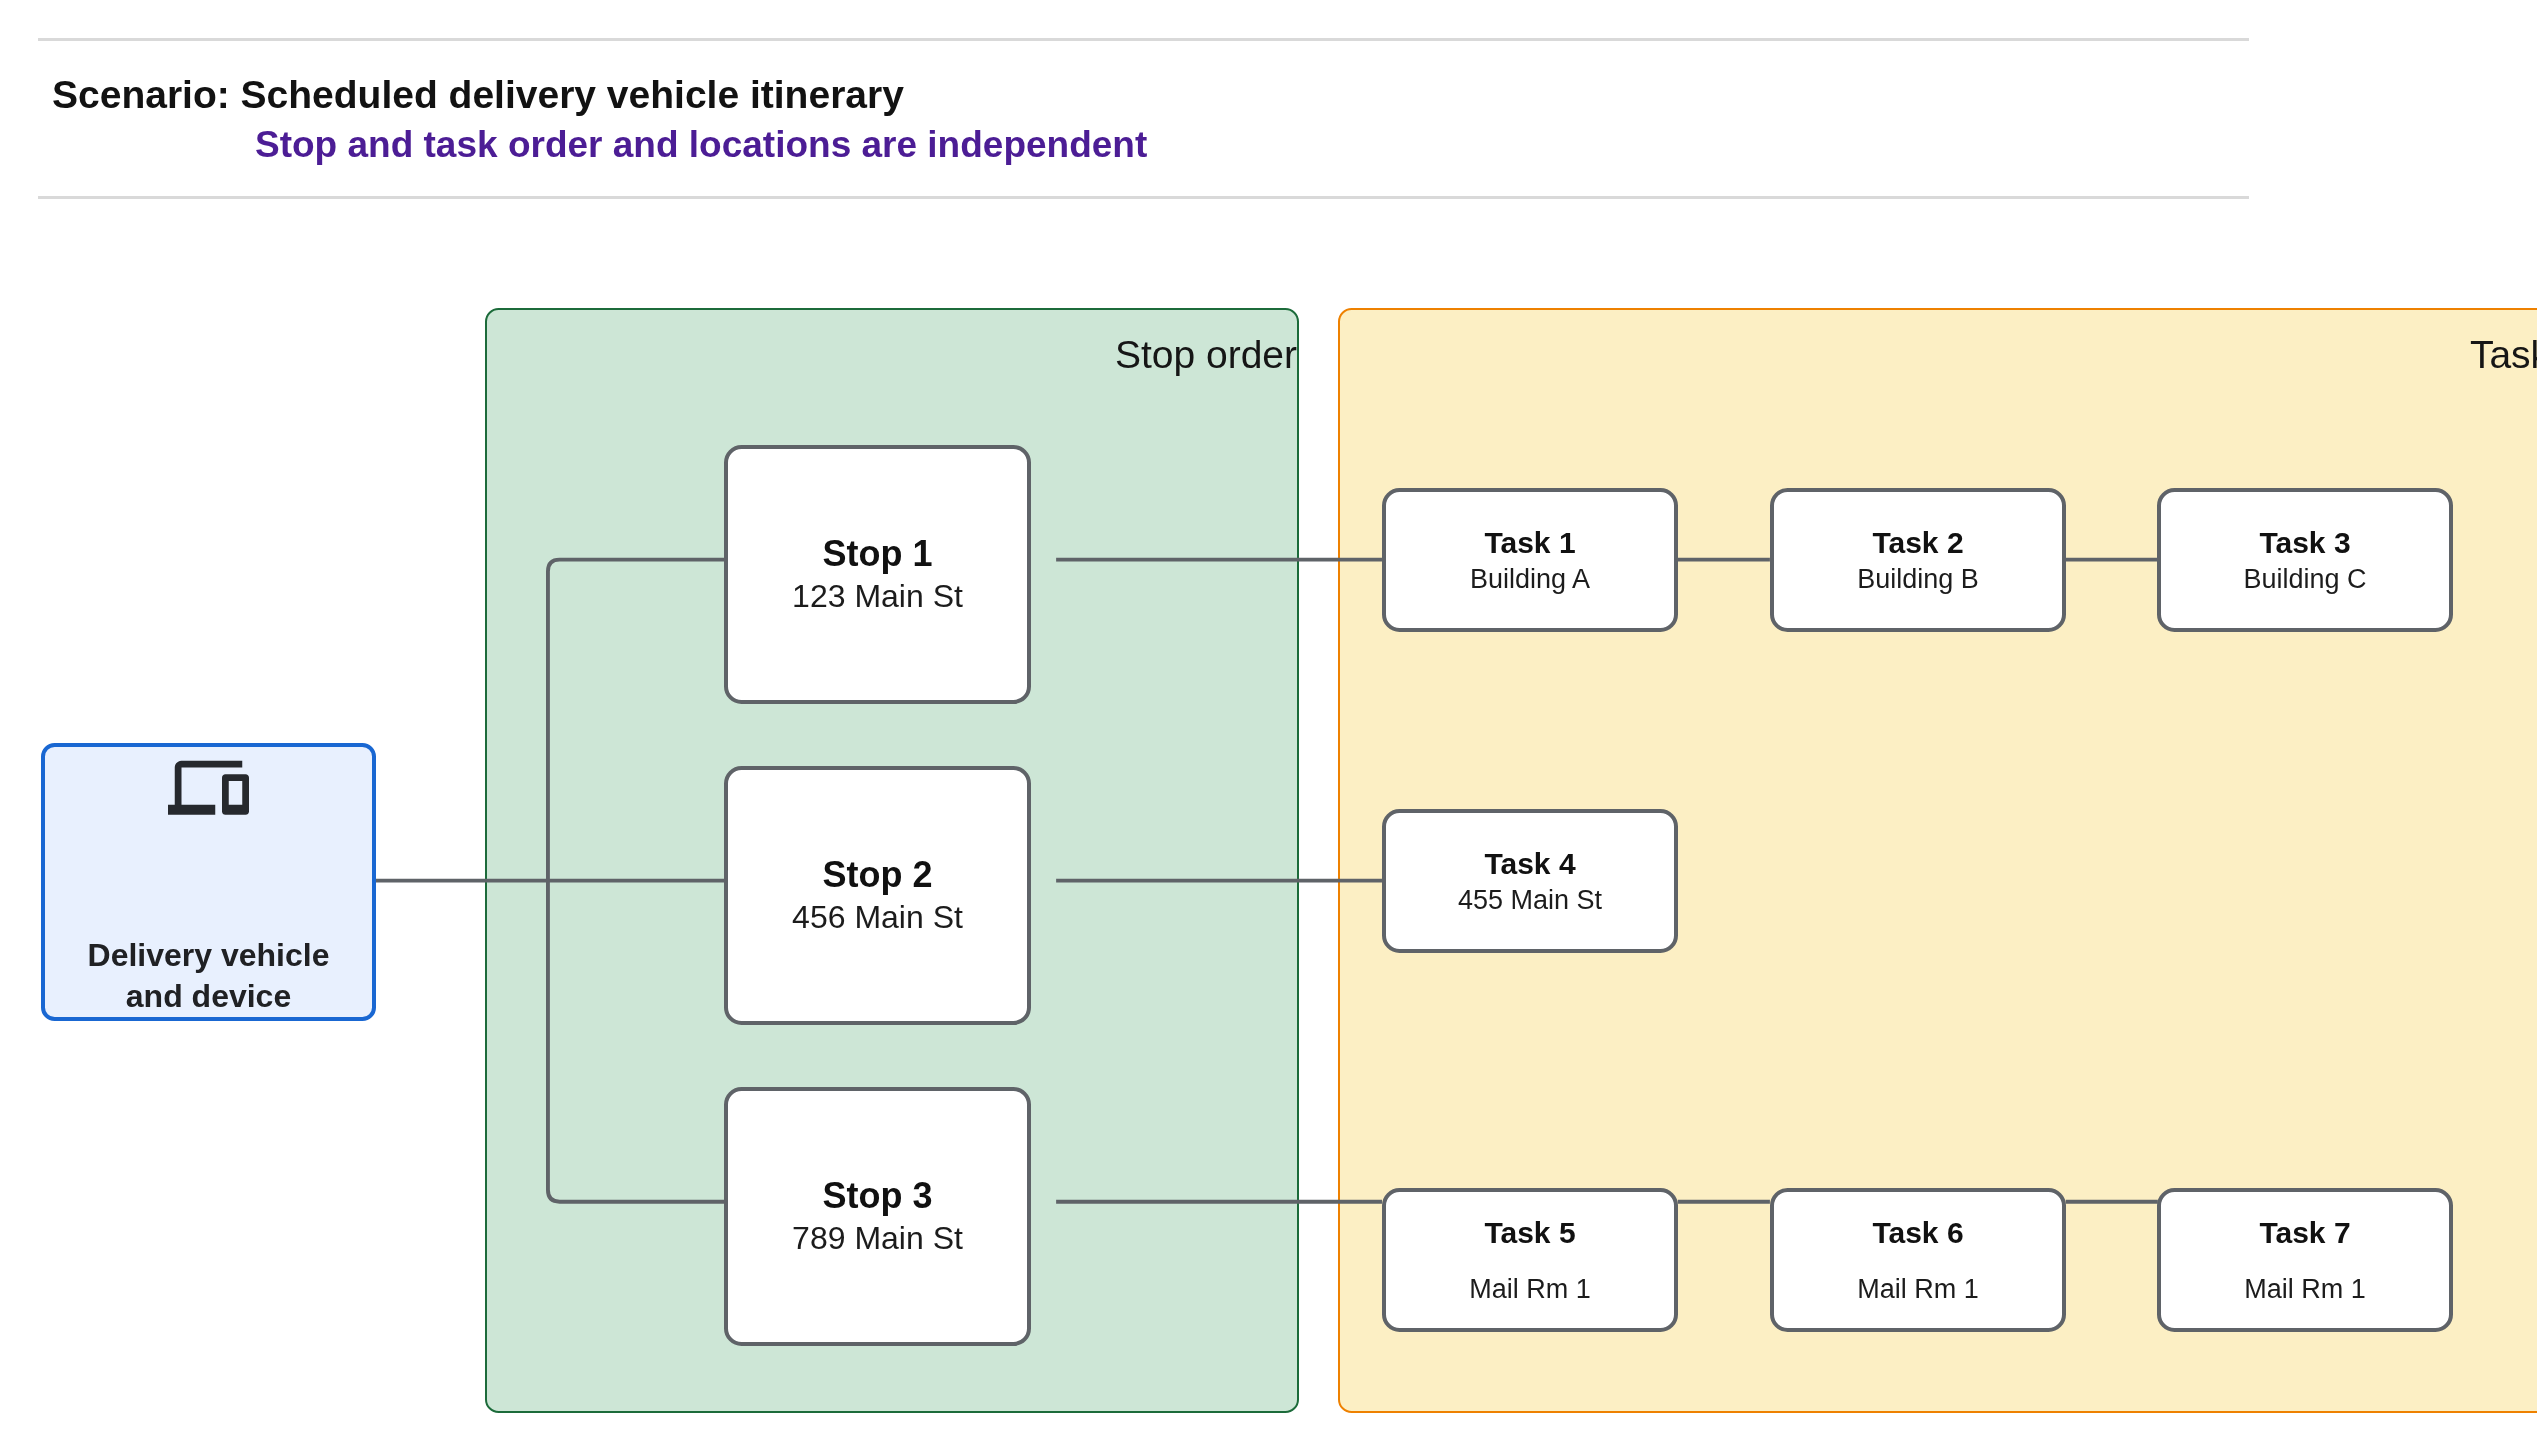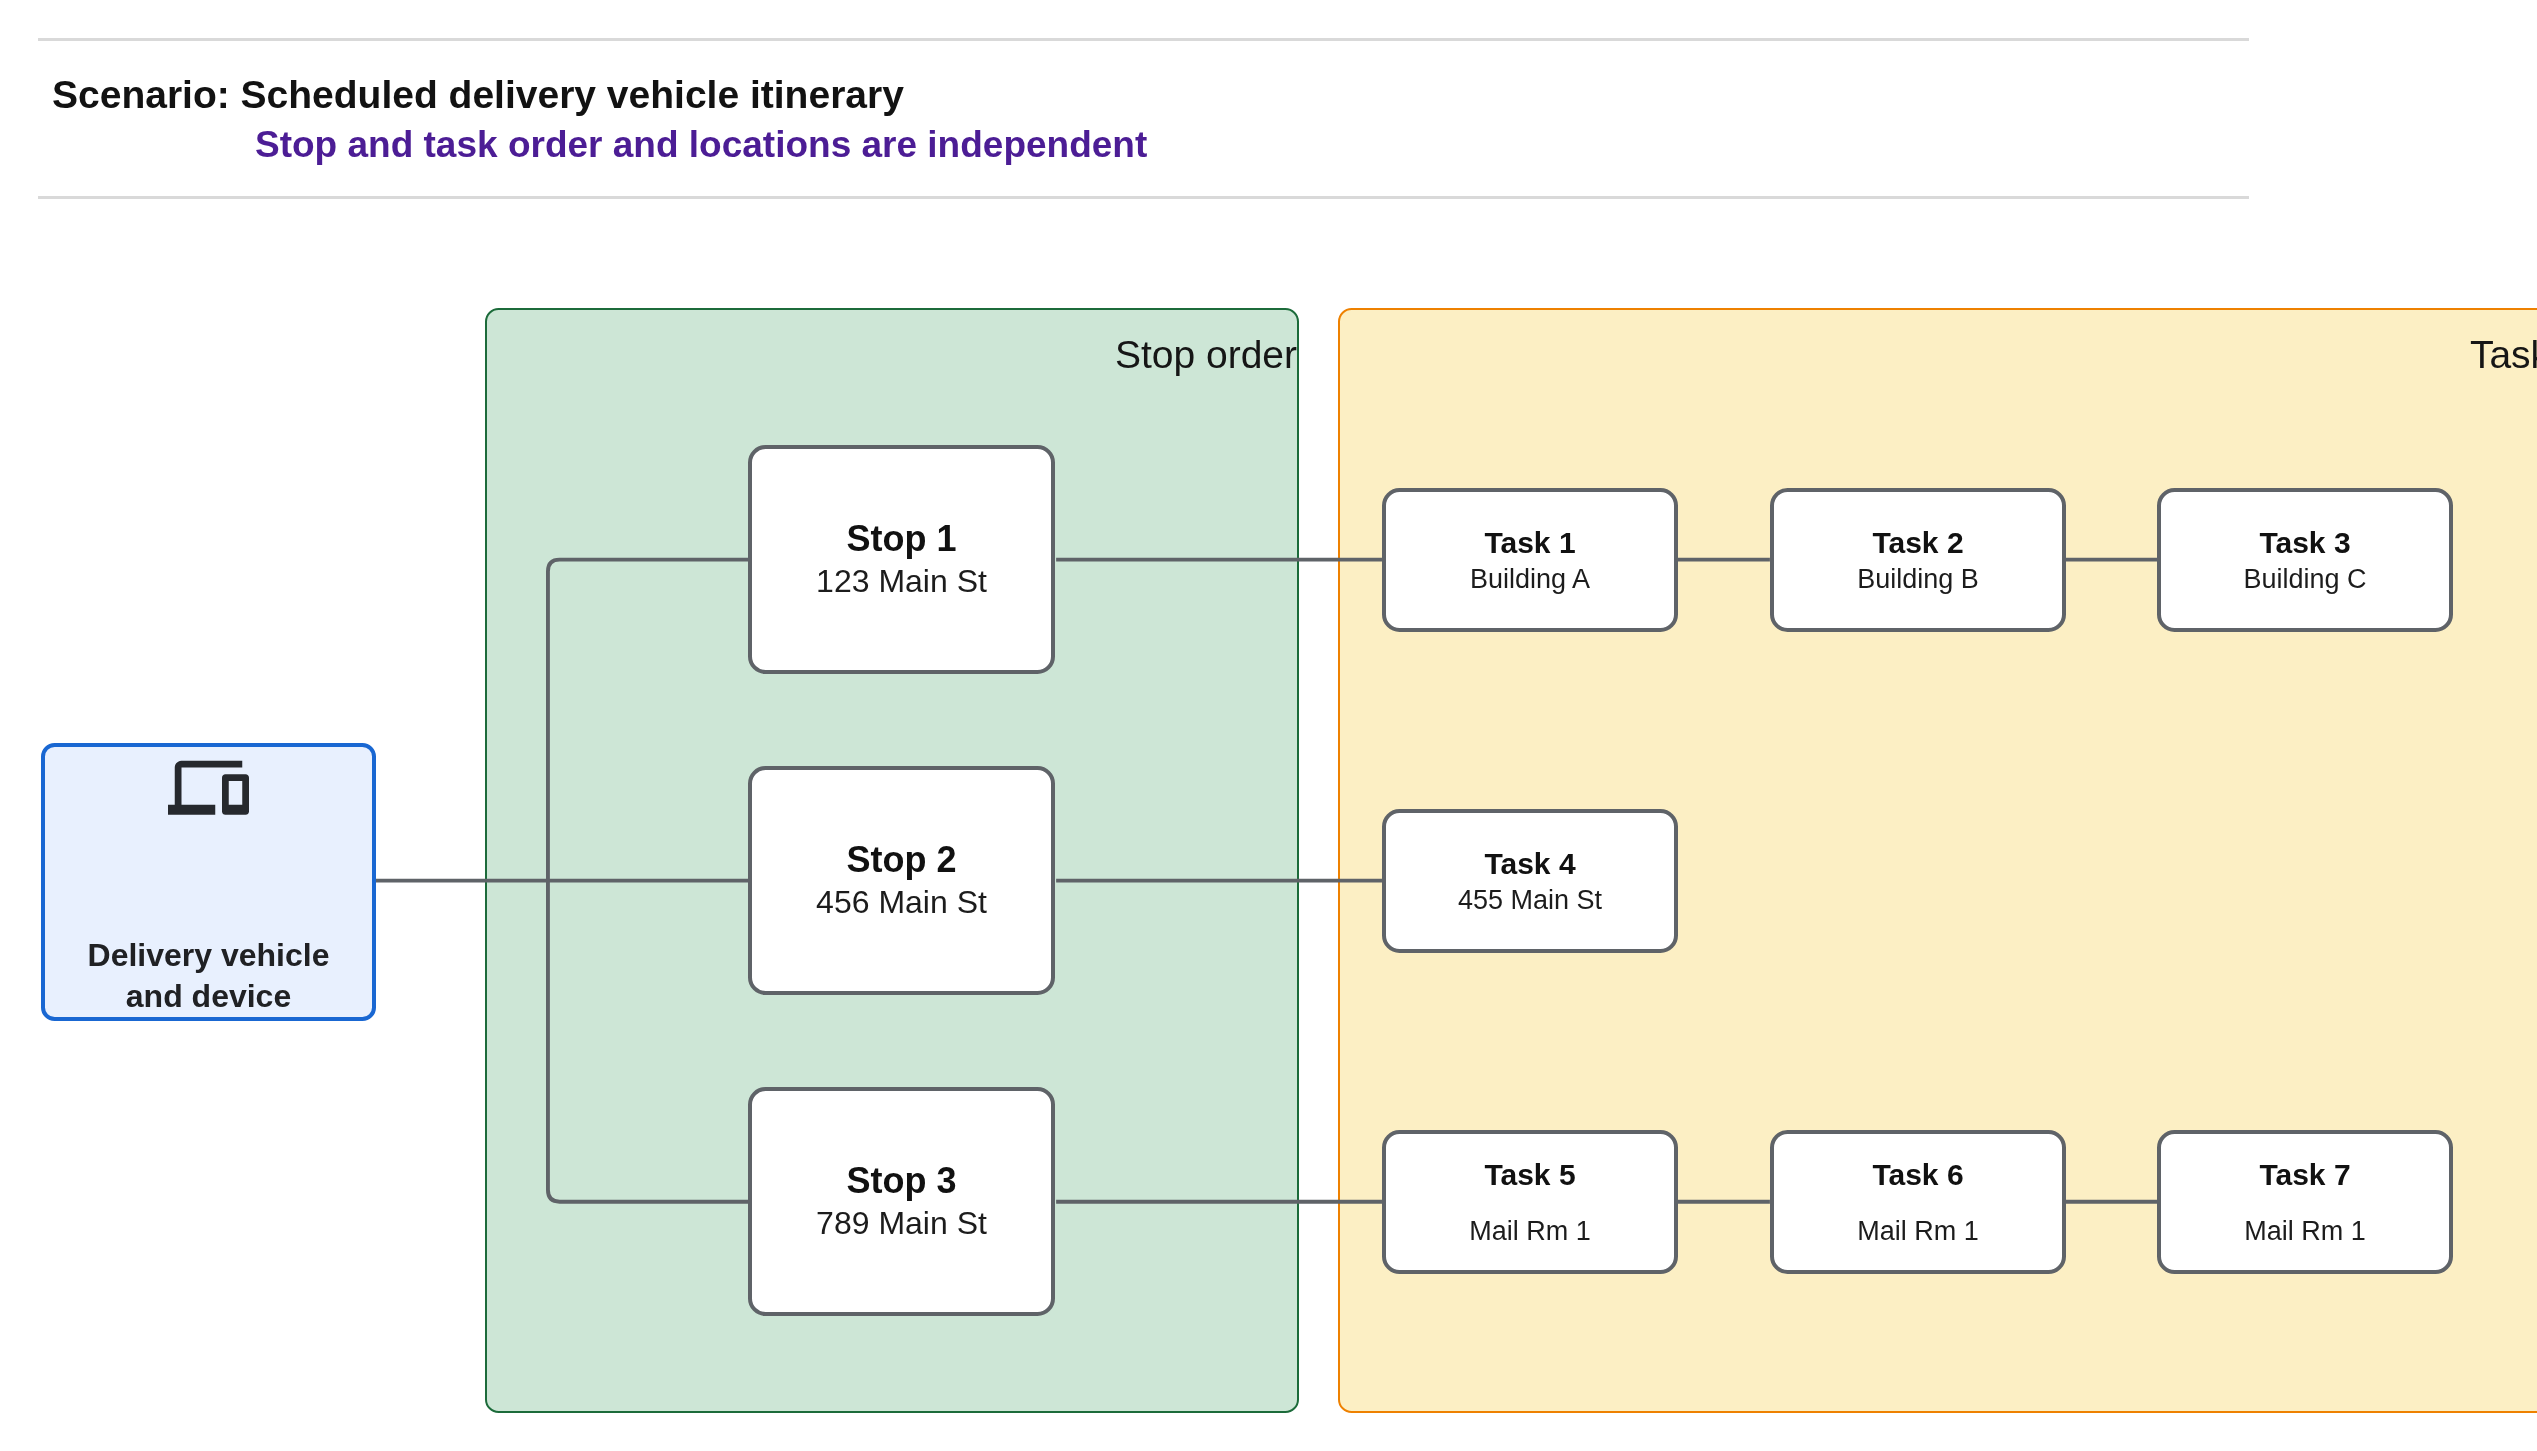--- a/index.html
+++ b/index.html
@@ -36,29 +36,29 @@
   .wires{position:absolute; left:0; top:0; z-index:2;}
   .wires path{fill:none; stroke:var(--line); stroke-width:4px;}
   .node{
     position:absolute; box-sizing:border-box; background:#ffffff;
     border:4.8px solid var(--node-border); border-radius:17.5px; z-index:3;
     display:flex; flex-direction:column; align-items:center; justify-content:center;
     text-align:center;
   }
   .node-title{font-weight:bold; color:#111;}
   .node-sub{font-weight:normal; color:#1c1c1c;}
-  .stop{left:748px; width:307px; height:229px;}
+  .stop{left:724px; width:307px; height:259px;}
   .stop .node-title{font-size:36px; line-height:1.25;}
   .stop .node-sub{font-size:32px; line-height:1.3;}
   .stop1{top:445px;} .stop2{top:766px;} .stop3{top:1087px;}
   .task{width:296px; height:144px;}
   .task .node-title{font-size:30px; line-height:1.3;}
   .task .node-sub{font-size:27px; line-height:1.3;}
   .c1{left:1382px;} .c2{left:1770px;} .c3{left:2157px;}
-  .r1{top:488px;} .r2{top:809px;} .r3{top:1130px;gap:20px;}
+  .r1{top:488px;} .r2{top:809px;} .r3{top:1188px;gap:20px;}
   .vehicle{
     left:41px; top:743px; width:335px; height:278px;
     background:var(--blue-fill); border:4.8px solid var(--blue-border); border-radius:13.6px;
     justify-content:space-between; gap:37px;
   }
   .devices{width:81px; height:68px; display:block;}
   .devices path{fill:#26292E;}
   .vehicle-label{
     font-size:32px; font-weight:bold; line-height:1.28; color:#202124;
     max-width:271px;

